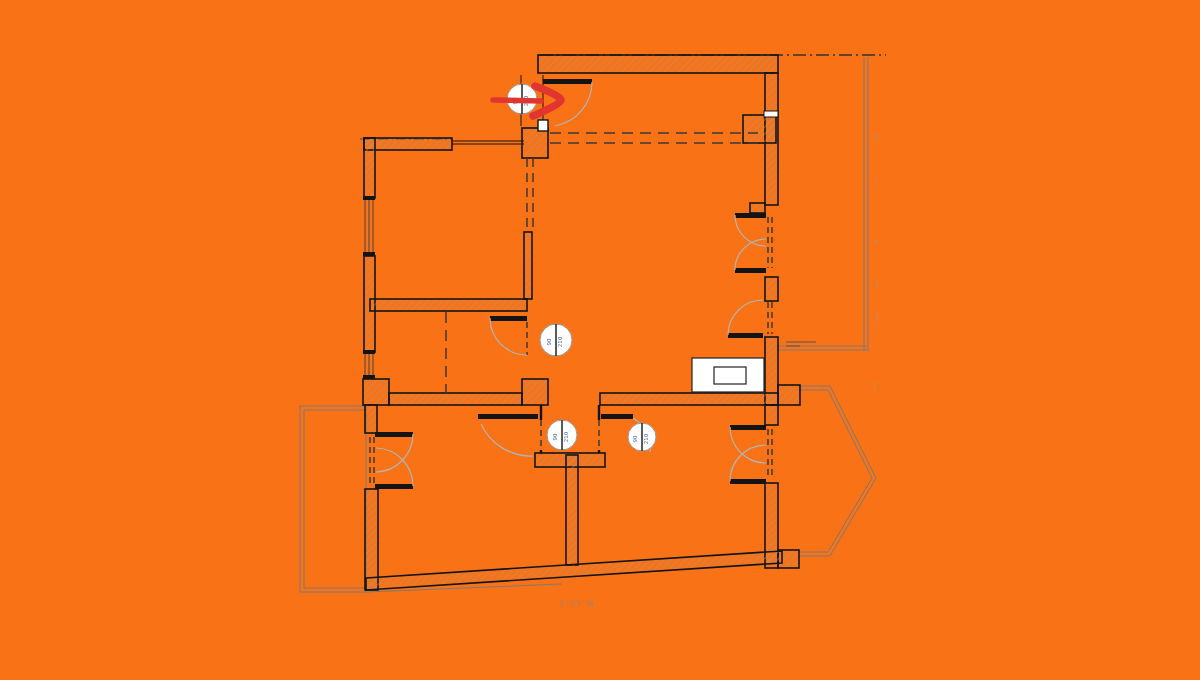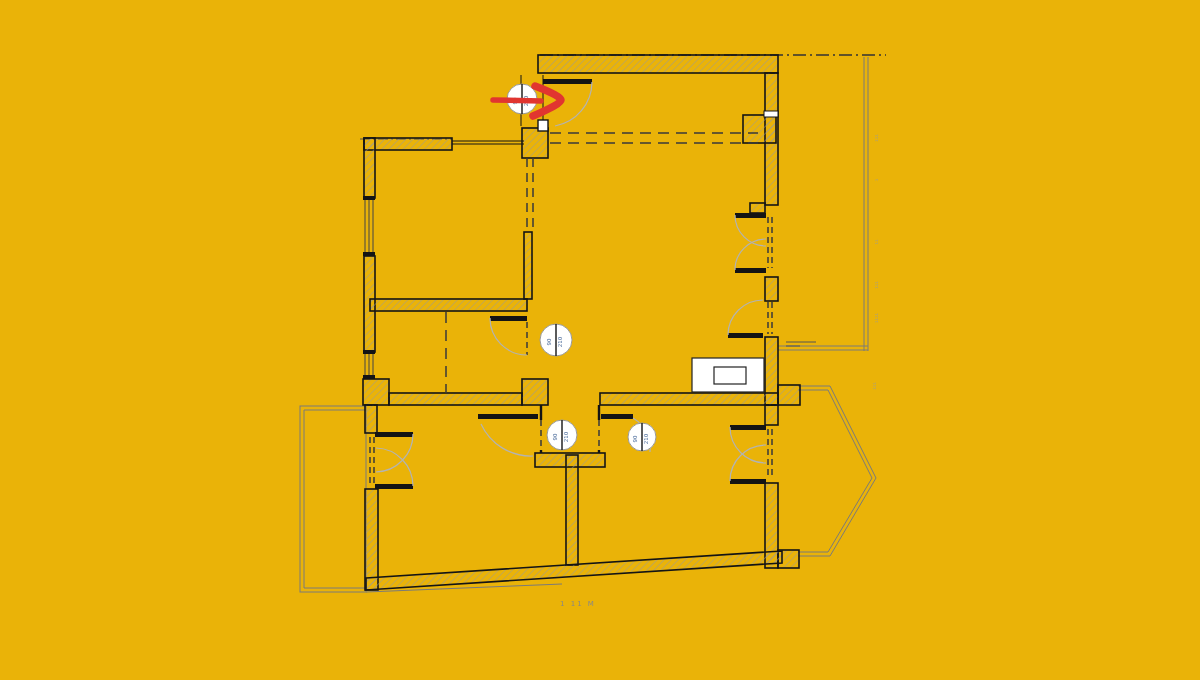--- a/index.html
+++ b/index.html
@@ -1,16 +1,16 @@
 <!DOCTYPE html>
 <html><head>
 <meta charset="utf-8">
 <style>
   html,body{margin:0;padding:0;background:#ffffff;}
-  .stage{position:relative;width:1200px;height:680px;background:#eab308;overflow:hidden;
+  .stage{position:relative;width:1200px;height:680px;background:#f97316;overflow:hidden;
          font-family:"DejaVu Sans",sans-serif;}
   svg{display:block;}
   text{font-family:"DejaVu Sans",sans-serif;}
 </style>
 </head>
 <body>
 
 <div class="stage">
 <svg width="1200" height="680" viewBox="0 0 1200 680">
   <defs>

